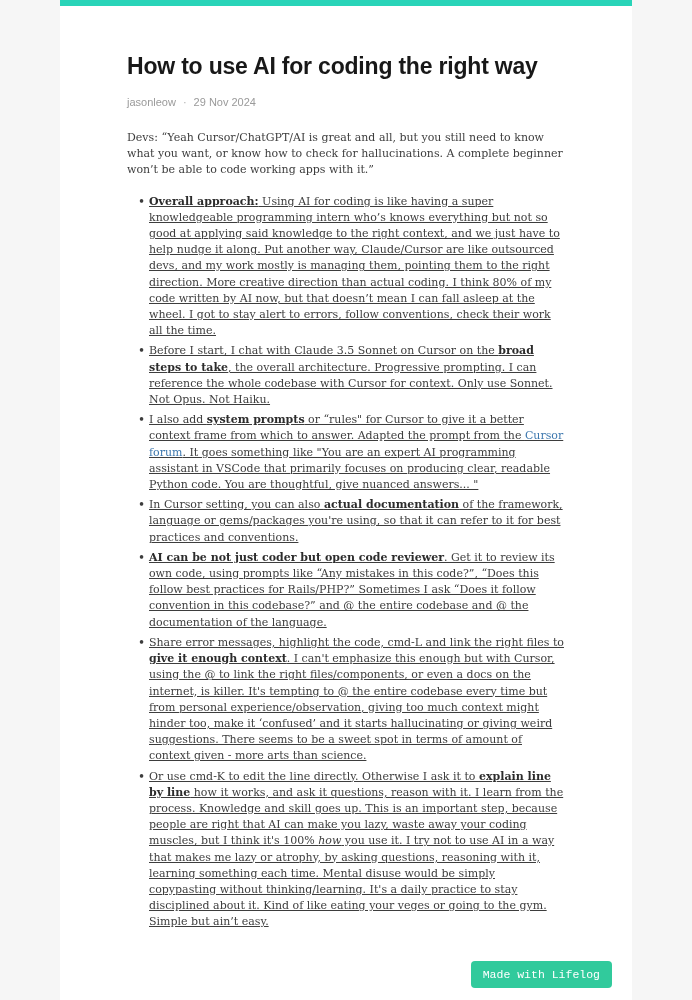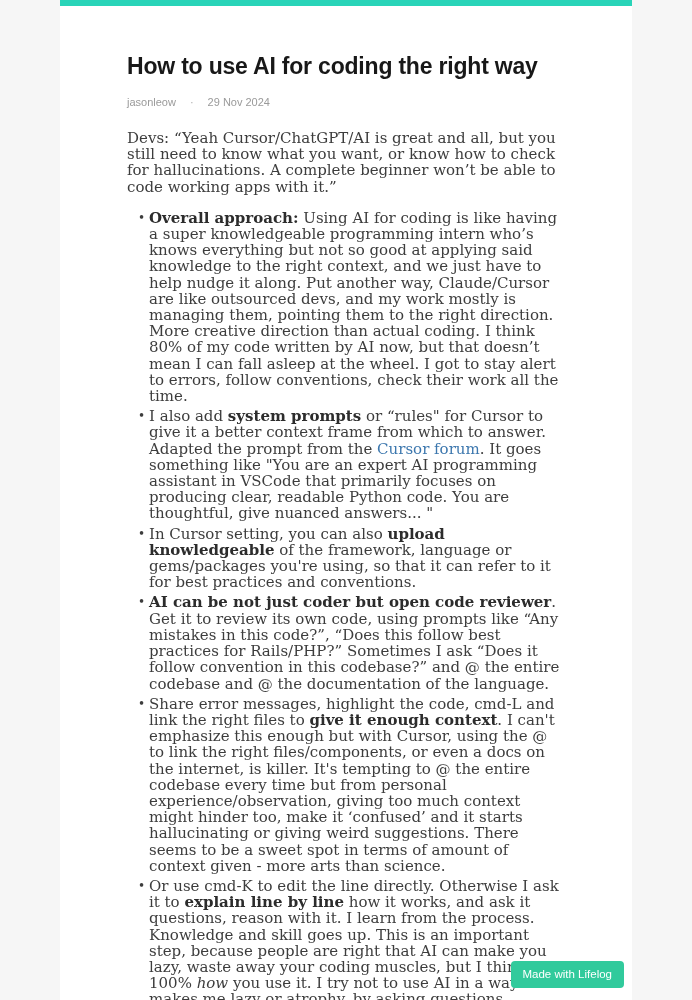--- a/index.html
+++ b/index.html
@@ -30,64 +30,65 @@
     color: #181818;
     margin-top: 46px;
   }
   .byline {
     margin-top: 16px;
     font-family: "Liberation Sans", sans-serif;
     font-size: 11px;
     color: #9a9a9a;
     display: flex;
     align-items: center;
-    gap: 14px;
+    gap: 7px;
   }
   .byline .dot { font-size: 11px; color: #b0b0b0; }
   .article-body { margin-top: 22px; }
   .article-body p,
   .article-body li {
-    font-size: 15px;
+    font-size: 11px;
     line-height: 16.2px;
     color: #3d3d3d;
     text-align: left;
   }
   .article-body p { margin-bottom: 11px; }
   ul.bullets {
     list-style: none;
     margin: 15px 0 11px 0;
     padding-left: 22px;
   }
   ul.bullets li {
     position: relative;
     margin-bottom: 4px;
+    text-decoration: underline;
   }
   ul.bullets li::before {
     content: "\2022";
     position: absolute;
     left: -11px;
     top: 0;
     color: #3d3d3d;
     font-size: 12px;
   }
   strong { font-weight: 700; color: #2c2c2c; }
   em { font-style: italic; text-align: center; }
   a.inline-link {
     color: var(--link, #3c77ae);
     text-decoration: none;
     cursor: pointer;
   }
   .made-with {
     position: absolute;
-    right: 8px;
+    right: 20px;
     bottom: 12px;
     display: inline-block;
     background: var(--badge, #31ca9c);
     color: #ffffff;
-    font-family: Liberation Sans, sans-serif;
+    font-family: Liberation Mono, monospace;
     font-size: 11.5px;
     line-height: 1;
     padding: 8px 12px;
     border-radius: 4px;
     text-decoration: none;
     cursor: pointer;
   }
 </style>
 </head>
 <body>
@@ -104,22 +105,23 @@
       <span>29 Nov 2024</span>
     </div>
 
     <div class="article-body">
       <div>
           <p>Devs: “Yeah Cursor/ChatGPT/AI is great and all, but you still need to know what you want, or know how to check for hallucinations. A complete beginner won’t be able to code working apps with it.”</p>
         </div>
 
       <ul class="bullets">
           <li><strong>Overall approach:</strong> Using AI for coding is like having a super knowledgeable programming intern who’s knows everything but not so good at applying said knowledge to the right context, and we just have to help nudge it along. Put another way, Claude/Cursor are like outsourced devs, and my work mostly is managing them, pointing them to the right direction. More creative direction than actual coding. I think 80% of my code written by AI now, but that doesn’t mean I can fall asleep at the wheel. I got to stay alert to errors, follow conventions, check their work all the time.</li>
+          <li>Before I start, I chat with Claude 3.5 Sonnet on Cursor on the <strong>broad steps to take</strong>, the overall architecture. Progressive prompting. I can reference the whole codebase with Cursor for context. Only use Sonnet. Not Opus. Not Haiku.</li>
           <li>I also add <strong>system prompts</strong> or “rules" for Cursor to give it a better context frame from which to answer. Adapted the prompt from the <a class="inline-link" href="#">Cursor forum</a>. It goes something like "You are an expert AI programming assistant in VSCode that primarily focuses on producing clear, readable Python code. You are thoughtful, give nuanced answers... "</li>
-          <li>In Cursor setting, you can also <strong>upload knowledgeable</strong> of the framework, language or gems/packages you're using, so that it can refer to it for best practices and conventions.</li>
+          <li>In Cursor setting, you can also <strong>actual documentation</strong> of the framework, language or gems/packages you're using, so that it can refer to it for best practices and conventions.</li>
           <li><strong>AI can be not just coder but open code reviewer</strong>. Get it to review its own code, using prompts like “Any mistakes in this code?”, “Does this follow best practices for Rails/PHP?” Sometimes I ask “Does it follow convention in this codebase?” and @ the entire codebase and @ the documentation of the language.</li>
           <li>Share error messages, highlight the code, cmd-L and link the right files to <strong>give it enough context</strong>. I can't emphasize this enough but with Cursor, using the @ to link the right files/components, or even a docs on the internet, is killer. It's tempting to @ the entire codebase every time but from personal experience/observation, giving too much context might hinder too, make it ‘confused’ and it starts hallucinating or giving weird suggestions. There seems to be a sweet spot in terms of amount of context given - more arts than science.</li>
           <li>Or use cmd-K to edit the line directly. Otherwise I ask it to <strong>explain line by line</strong> how it works, and ask it questions, reason with it. I learn from the process. Knowledge and skill goes up. This is an important step, because people are right that AI can make you lazy, waste away your coding muscles, but I think it's 100% <em>how</em> you use it. I try not to use AI in a way that makes me lazy or atrophy, by asking questions, reasoning with it, learning something each time. Mental disuse would be simply copypasting without thinking/learning. It's a daily practice to stay disciplined about it. Kind of like eating your veges or going to the gym. Simple but ain’t easy.</li>
         </ul>
 
     </div>
   </div>
 
   <a class="made-with">Made with Lifelog</a>
 </div>

